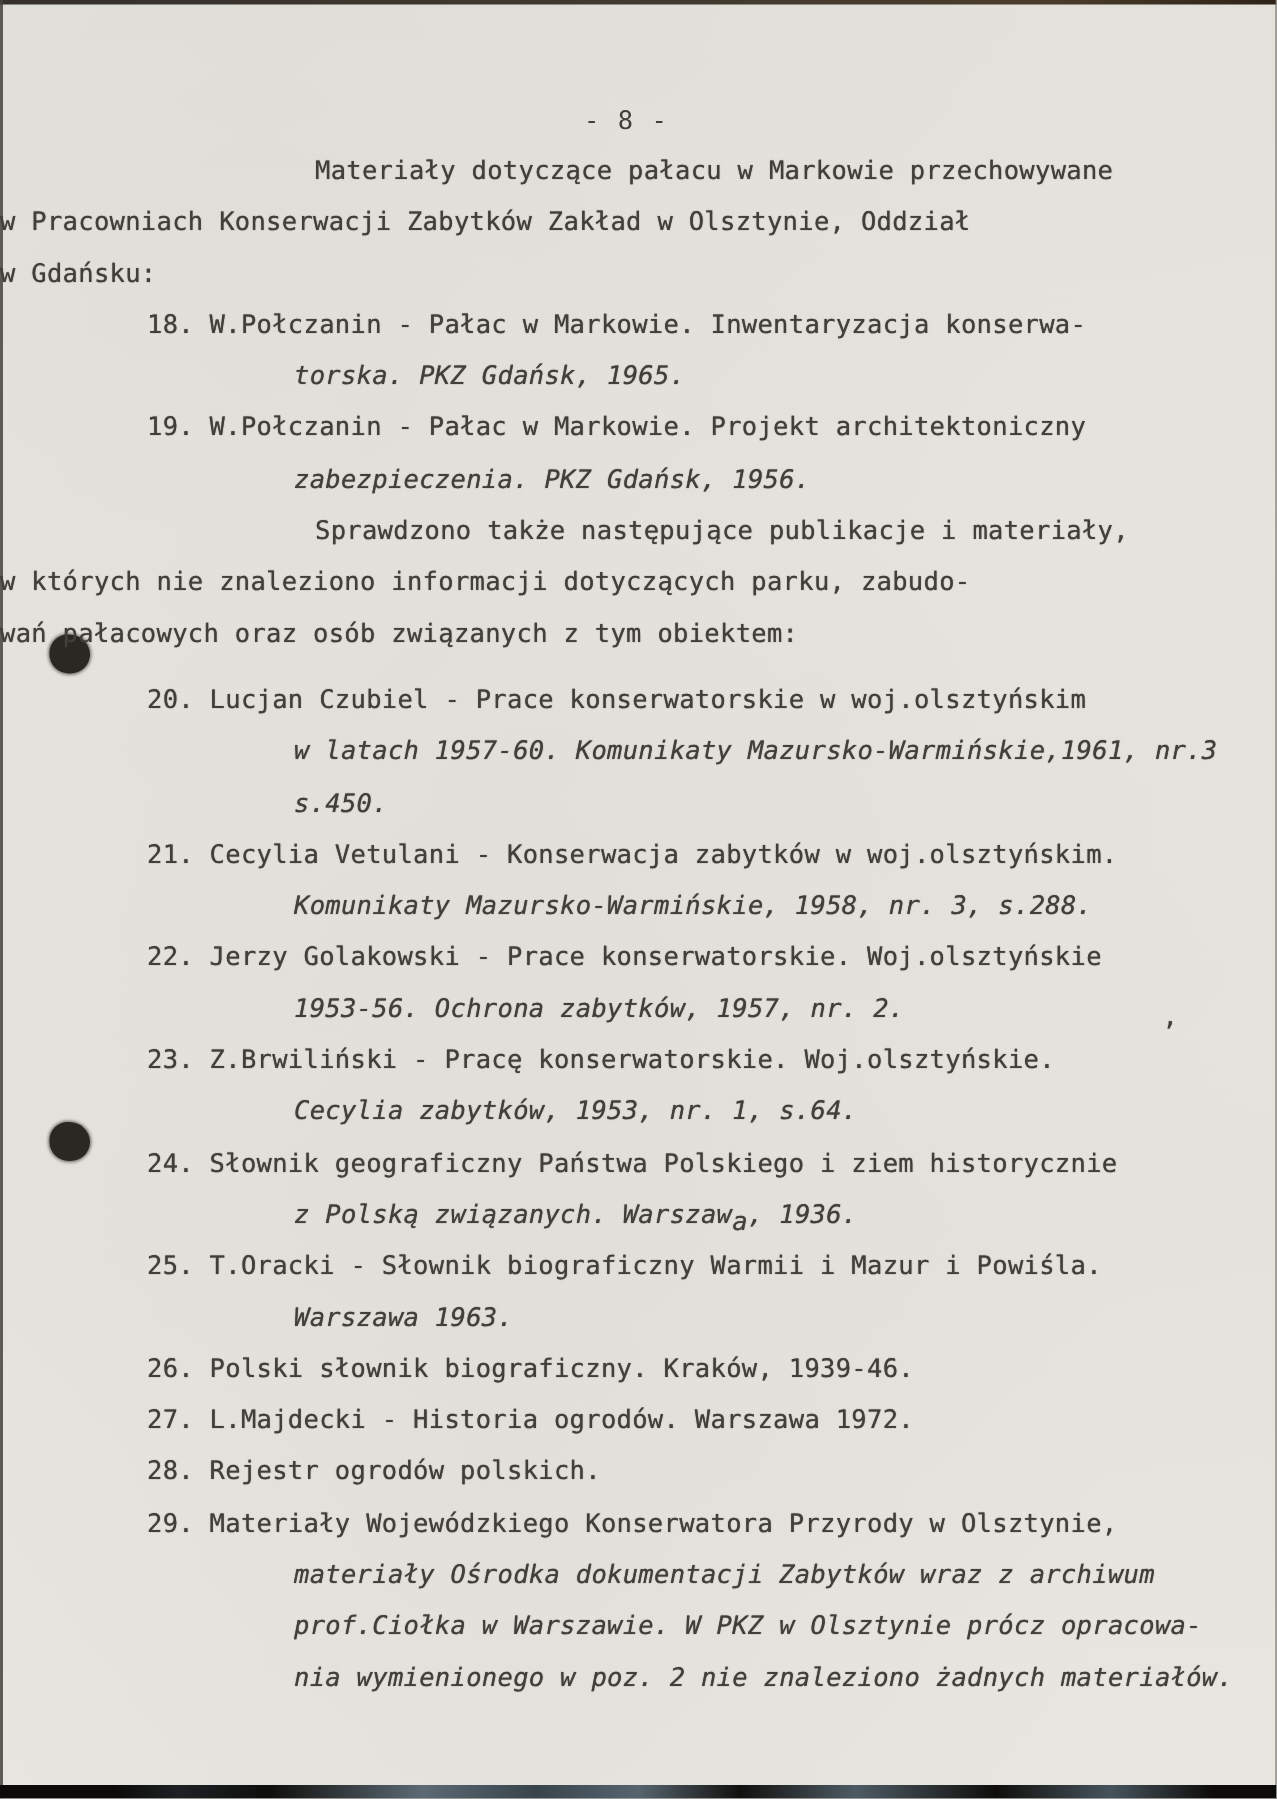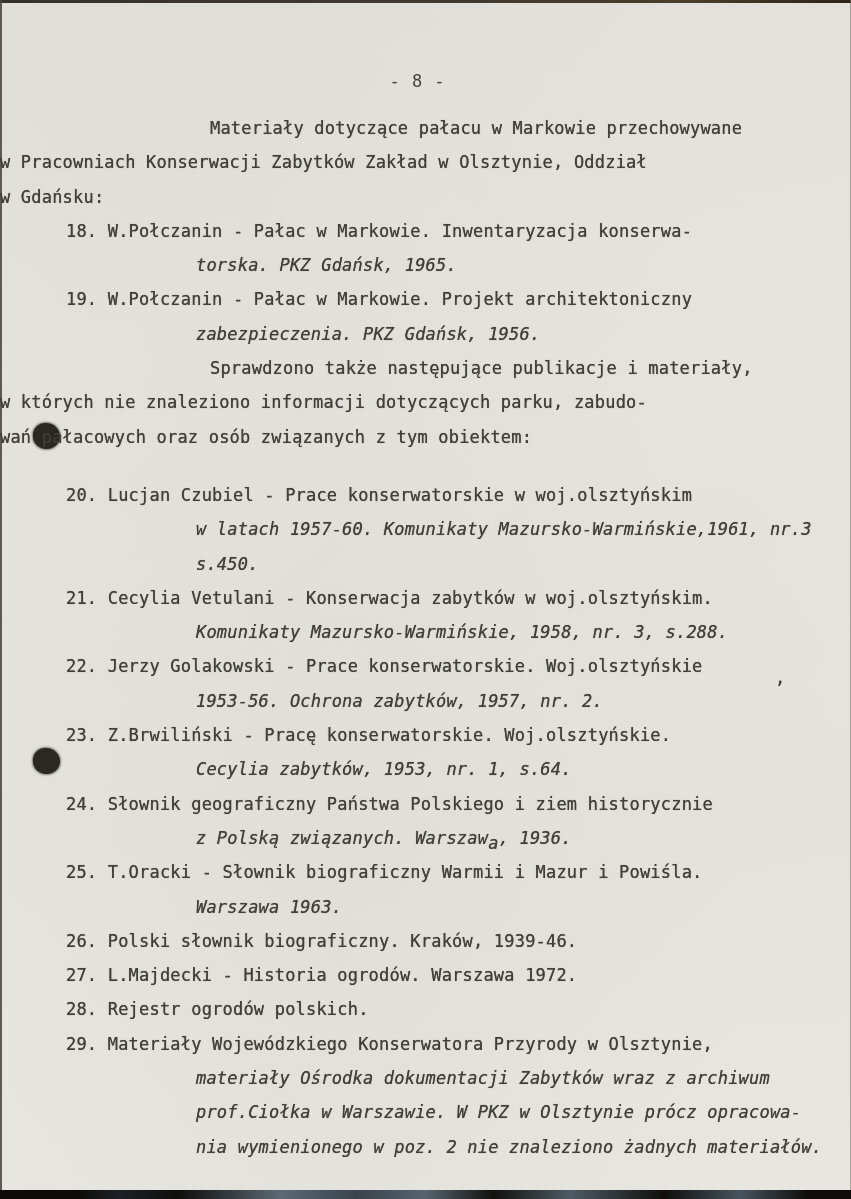--- a/index.html
+++ b/index.html
@@ -27,29 +27,29 @@
       #5c6a74 33%,#39444c 42%,#57646e 50%,#11110f 58%,
       #4e5b64 67%,#0f0e0c 78%,#47545d 87%,#0d0c0a 95%,#0d0c0a 100%);}
   
   .hole{position:absolute;width:27px;height:26px;background:#2b2722;
     border-radius:47% 53% 50% 50%;box-shadow:0 0 2px 1px rgba(43,39,34,0.55);}
   .hole-1{left:33px;top:423px;}
   .hole-2{left:33px;top:748px;}
   
   .pageno{position:absolute;top:71px;left:0;right:16px;text-align:center;
     font-size:17px;letter-spacing:1px;}
-  .textblock{position:absolute;top:111px;left:0;right:0;
+  .textblock{position:absolute;top:97px;left:0;right:0;
     font-size:17px;letter-spacing:0.2px;
     text-shadow:0 0 0.7px rgba(58,54,48,0.85);}
   .tline{height:34.3px;line-height:34.3px;white-space:pre;}
   .p-first{padding-left:210px;}  
   .p-body{}   
-  .l-num{padding-left:66px;}    
+  .l-num{padding-left:98px;}    
   .l-cont{padding-left:196px;font-style:italic;}   
-  .gap{margin-top:24px;}
+  .gap{margin-top:10px;}
   .sub{position:relative;top:5px;}             
   .stray-comma{position:absolute;left:775px;top:668px;font-size:17px;
     text-shadow:0 0 0.7px rgba(58,54,48,0.85);} 
 </style>
 </head>
 <body>
 
 <div class="page">
 
   <div class="edge-top"></div>

